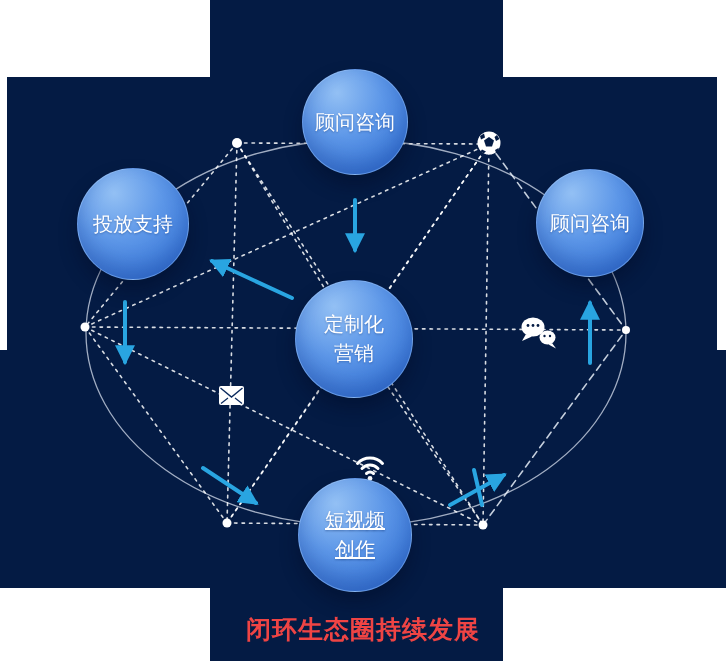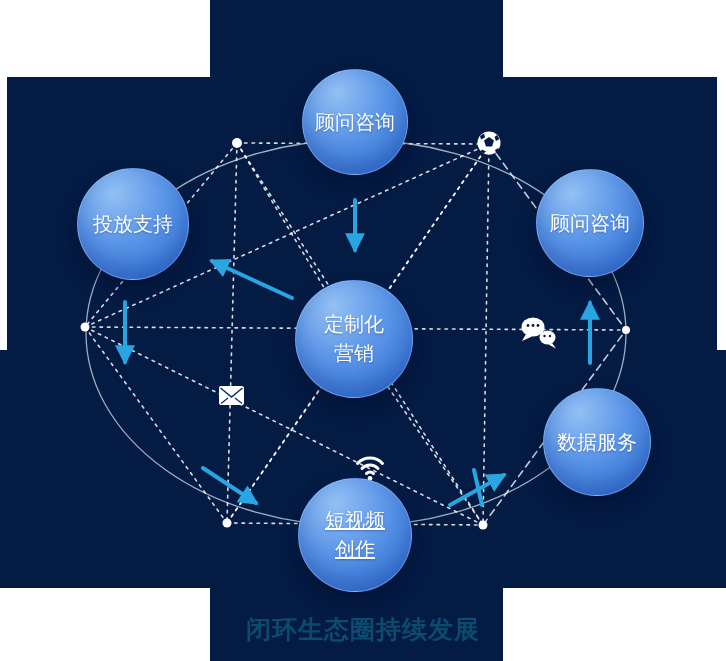--- a/index.html
+++ b/index.html
@@ -28,21 +28,21 @@
   .n-advisory        {left:302px;top:69px; width:106px;height:106px;}
   .n-ad-support      {left:77px; top:168px;width:112px;height:112px;}
   .n-fan-operations  {left:536px;top:169px;width:108px;height:108px;}
   .n-custom-marketing{left:295px;top:280px;width:118px;height:118px;font-family:Liberation Serif, serif;}
   .n-content-creation{left:72px; top:387px;width:110px;height:110px;}
   .n-data-services   {left:543px;top:388px;width:108px;height:108px;}
   .n-short-video     {left:298px;top:478px;width:114px;height:114px;text-decoration:underline;}
 
   .title{
     position:absolute;left:0;right:0;top:613px;text-align:center;
-    color:#0c4a6e;font-size:25px;font-weight:700;letter-spacing:1px;
+    color:#ef4444;font-size:25px;font-weight:700;letter-spacing:1px;
   }
 </style>
 </head>
 <body>
 
 <div class="stage">
 
   <div class="bg-rect bg-vertical"></div>
   <div class="bg-rect bg-upper"></div>
   <div class="bg-rect bg-lower"></div>
@@ -138,22 +138,19 @@
   <div class="node n-ad-support">
     <span>投放支持</span>
   </div>
   <div class="node n-fan-operations">
     <span>顾问咨询</span>
   </div>
   <div class="node n-custom-marketing">
     <span>定制化</span>
     <span>营销</span>
   </div>
-  <div class="node n-data-services">
-    <span>数据服务</span>
-  </div>
   <div class="node n-short-video">
     <span>短视频</span>
     <span>创作</span>
   </div>
 
   <div class="title">闭环生态圈持续发展</div>
 </div>
 
 </body></html>

